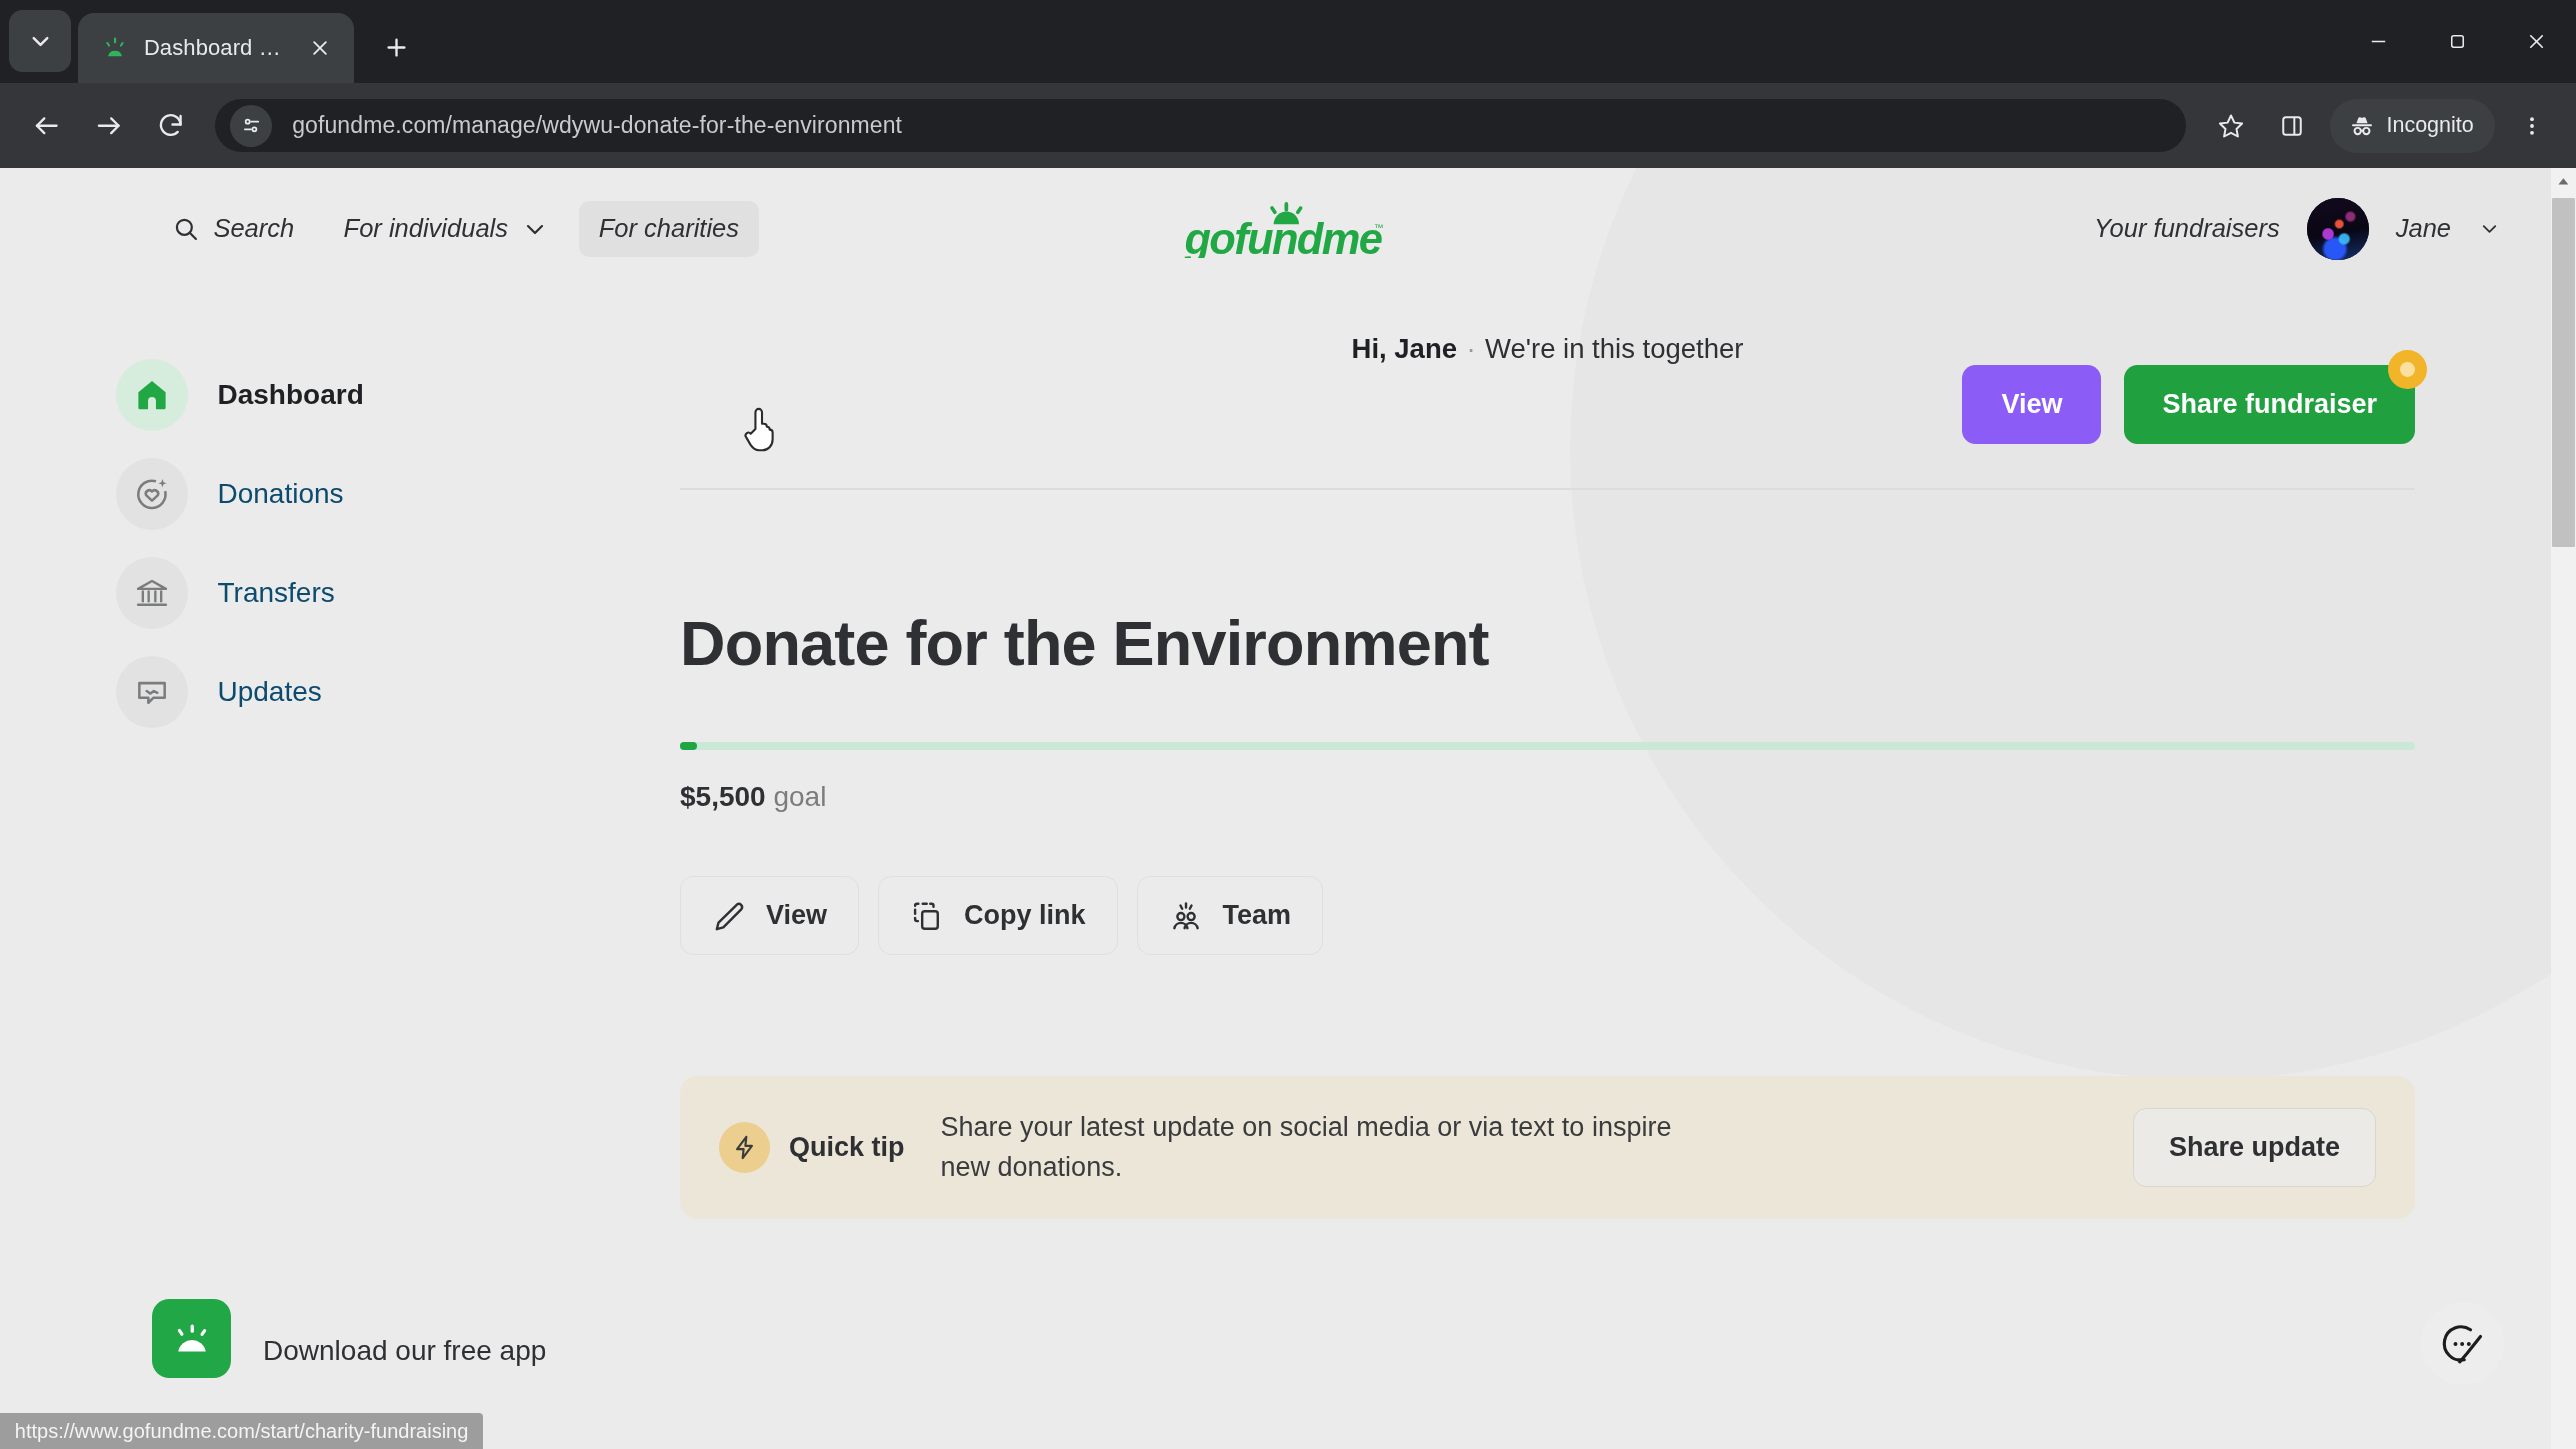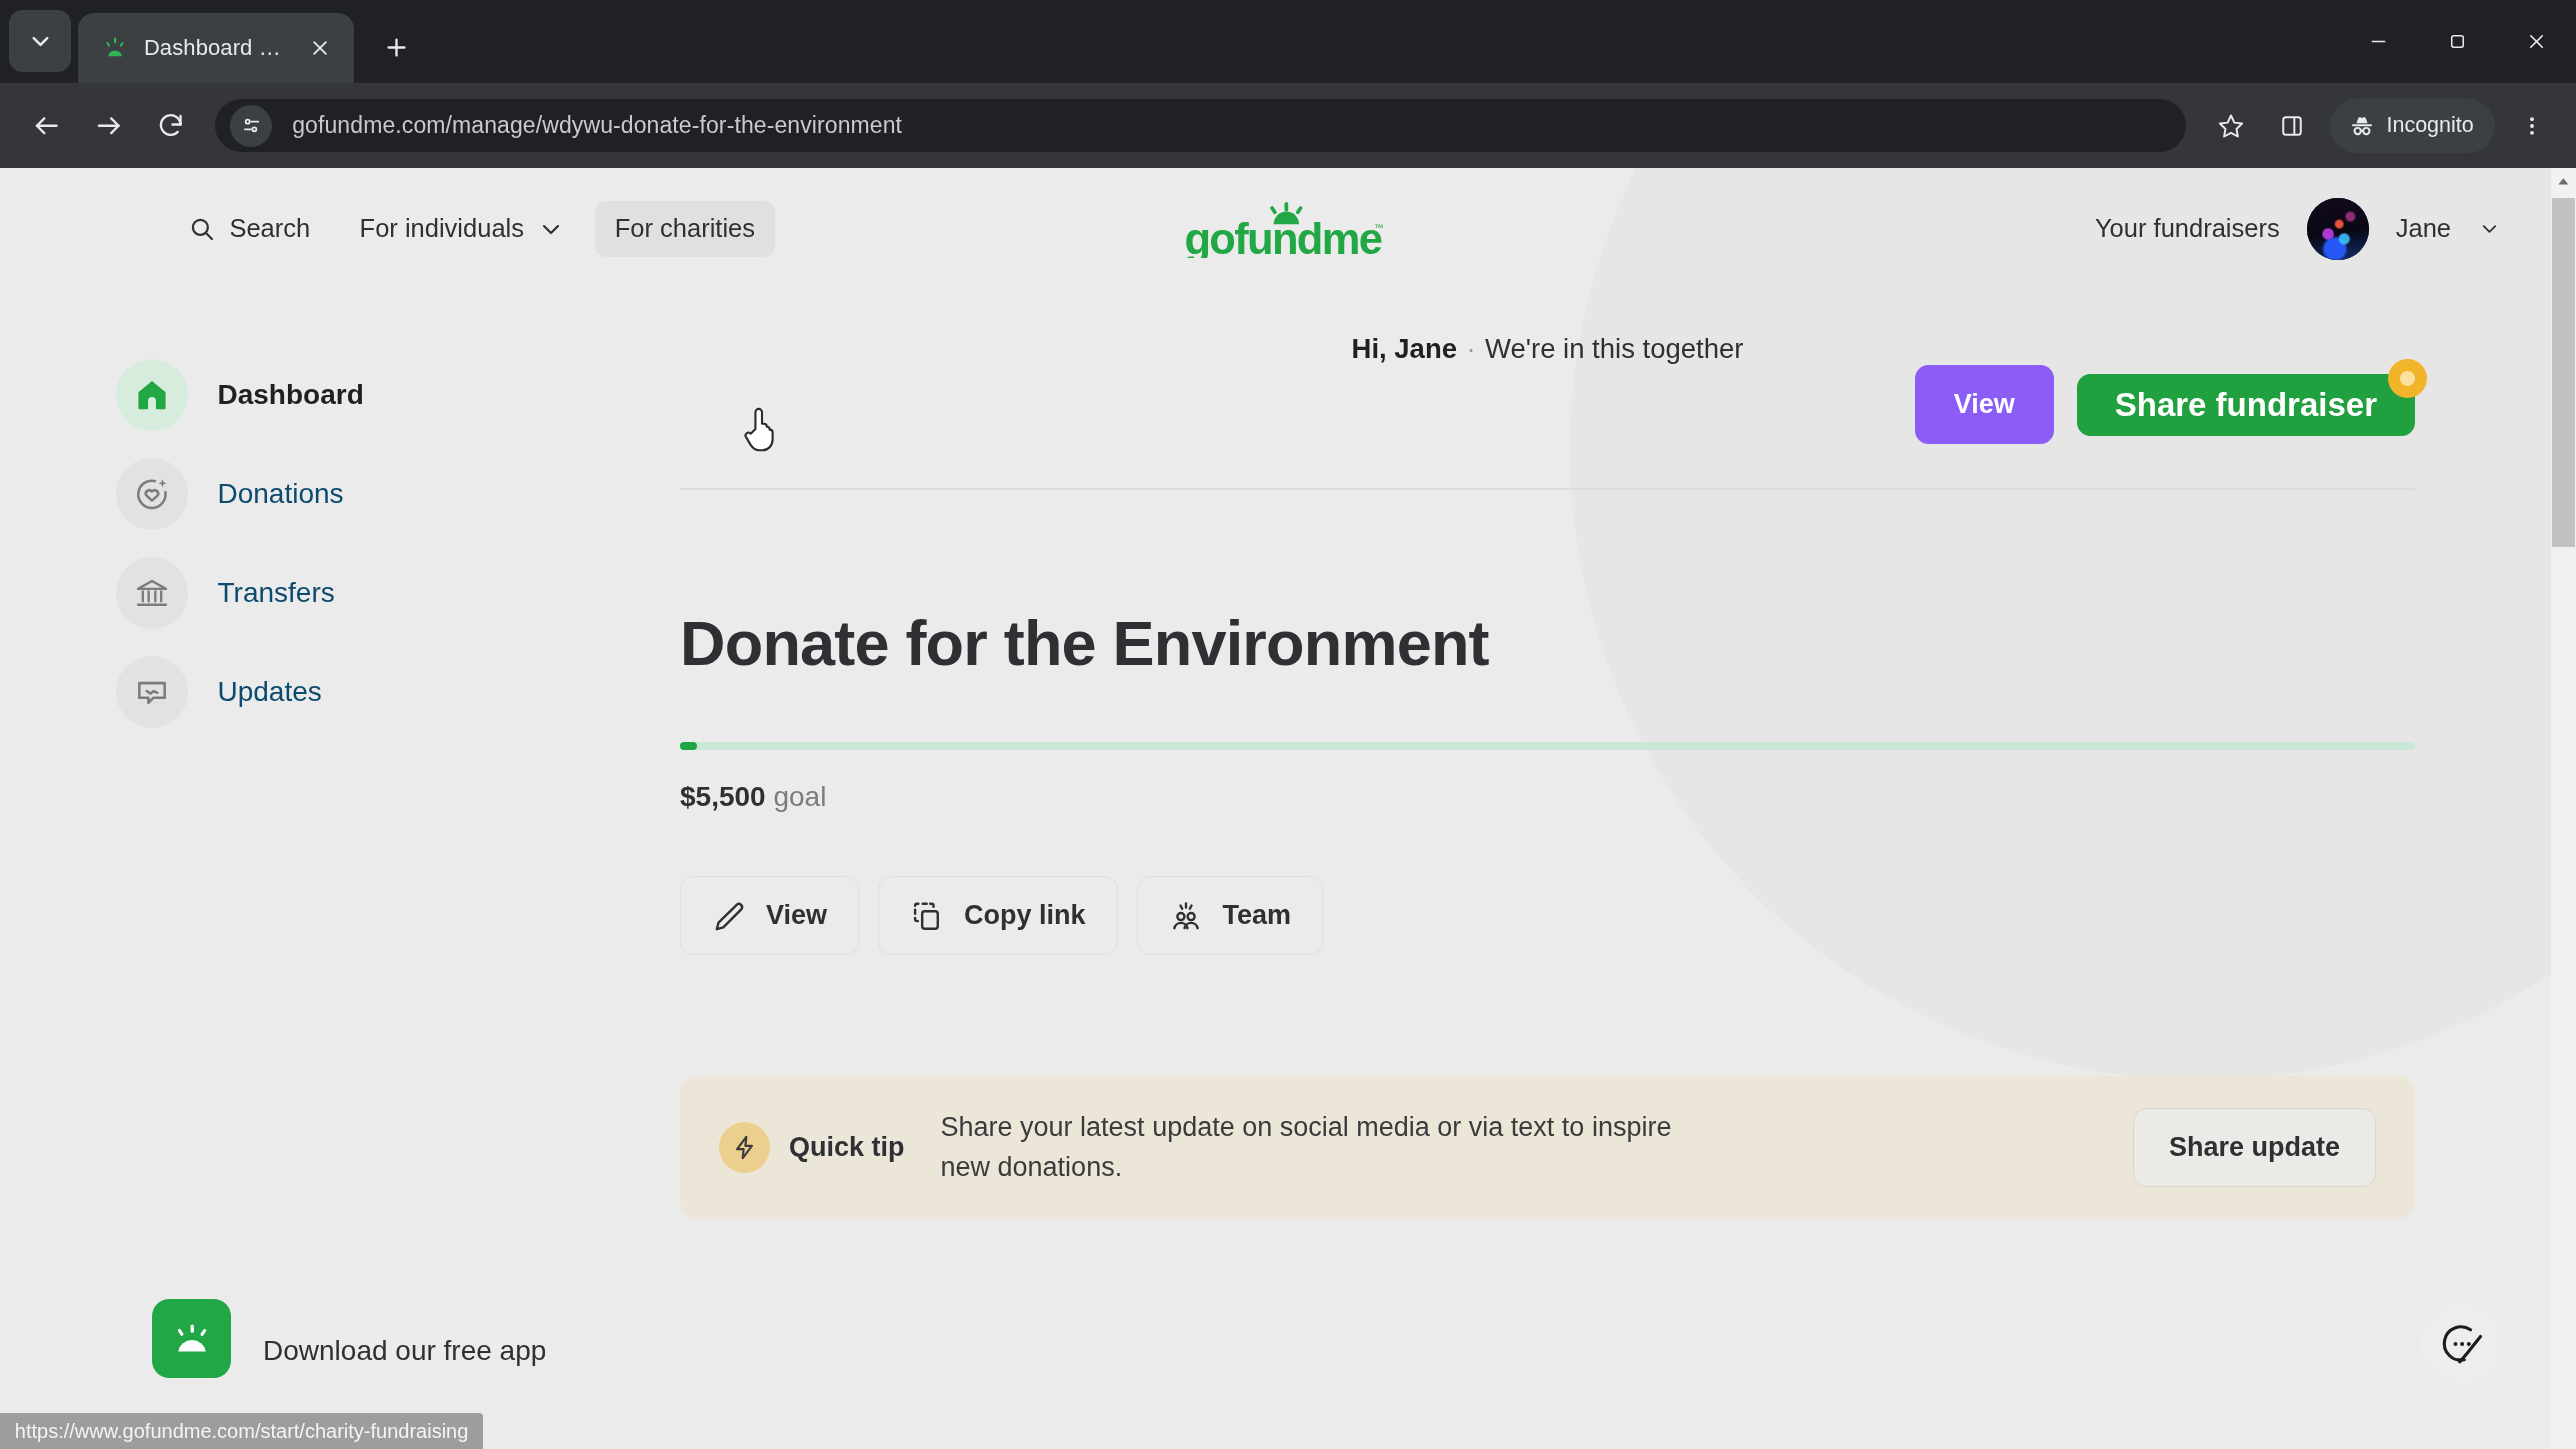--- a/index.html
+++ b/index.html
@@ -69,21 +69,21 @@
   .viewport { flex:1; background:#ebebeb; position:relative; overflow:hidden; }
 
   .deco-circle {
     position:absolute; right:-255px; top:-349px; width:1261px; height:1261px;
     border-radius:50%; background:#e6e6e6; pointer-events:none;
   }
 
   
   .site-header {
     position:relative; height:121px; display:flex; align-items:center;
-    padding:0 75px 0 16px; z-index:2;
+    padding:0 75px 0 0; z-index:2;font-style:italic;
   }
   .hdr-left { display:flex; align-items:center; gap:9.4px; padding-left:152px; }
   .hdr-link {
     display:flex; align-items:center; gap:13.4px; height:56px; padding:0 20px;
     border-radius:10.7px; color:#2f3033; font-size:25.5px; white-space:nowrap;
   }
   .hdr-link.hovered { background:#e0e0e0; }
   .hdr-link svg { width:28px; height:28px; flex:none; }
   .chev { width:23px; height:23px; flex:none; }
 
@@ -128,22 +128,22 @@
   .greet-text { font-size:27.5px; color:#2f3033; white-space:nowrap; }
   .greet-text b { font-weight:bold; color:#1f2023; }
   .greet-dot { color:#9a9a9a; margin:0 9.4px; }
   .greet-actions { margin-left:auto; display:flex; align-items:center; gap:23px; }
   .btn-view {
     background:#8b5cf6; color:#fff; font-size:27px; font-weight:bold;
     border:none; border-radius:13.4px; height:79px; padding:0 39px; cursor:pointer;
   }
   .btn-share-wrap { position:relative; }
   .btn-share {
-    background:#21a03f; color:#fff; font-size:33px; font-weight:bold;
-    border:none; border-radius:13.4px; height:62px; padding:0 38px; cursor:pointer;
+    background:#21a03f; color:#fff; font-size:27px; font-weight:bold;
+    border:none; border-radius:13.4px; height:79px; padding:0 38px; cursor:pointer;
   }
   .share-badge {
     position:absolute; right:-12px; top:-14.8px; width:39px; height:39px;
     border-radius:50%; background:#f2b529;
     display:flex; align-items:center; justify-content:center;
   }
   .share-badge::after { content:""; width:14.8px; height:14.8px; border-radius:50%; background:#fbe0a0; }
 
   .divider { height:2px; background:#dcdcdc; margin-top:44px; }
 

